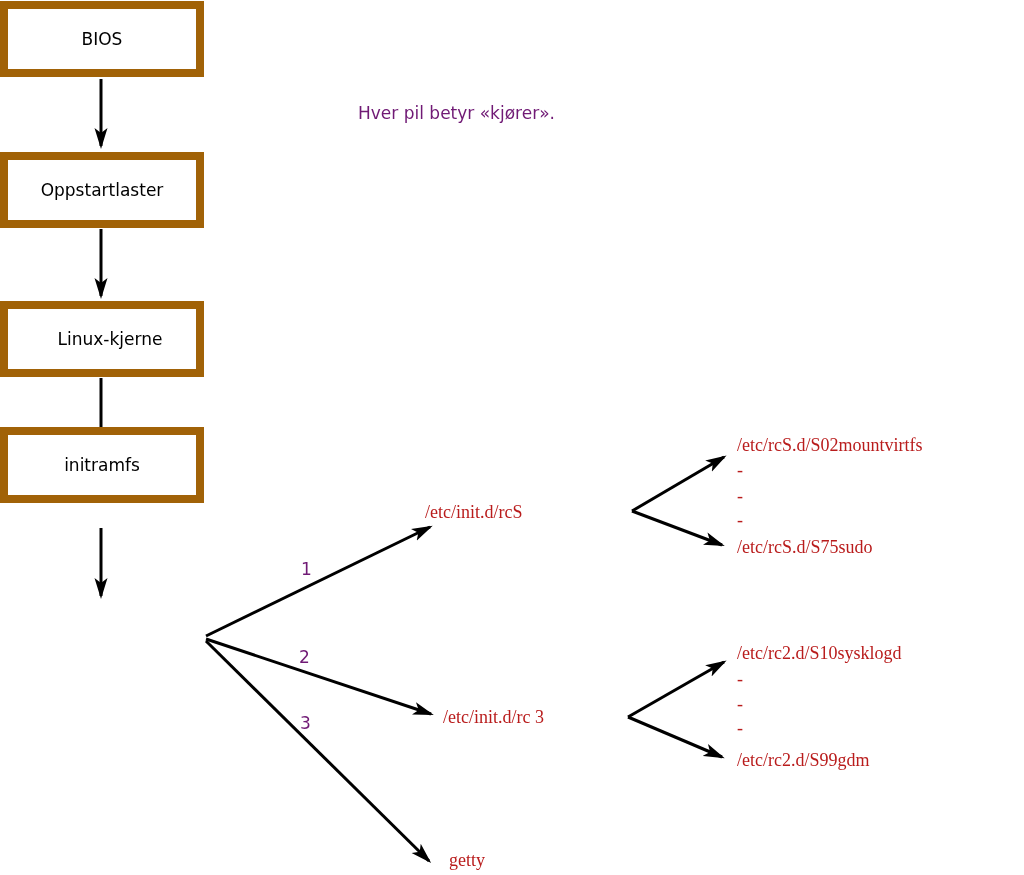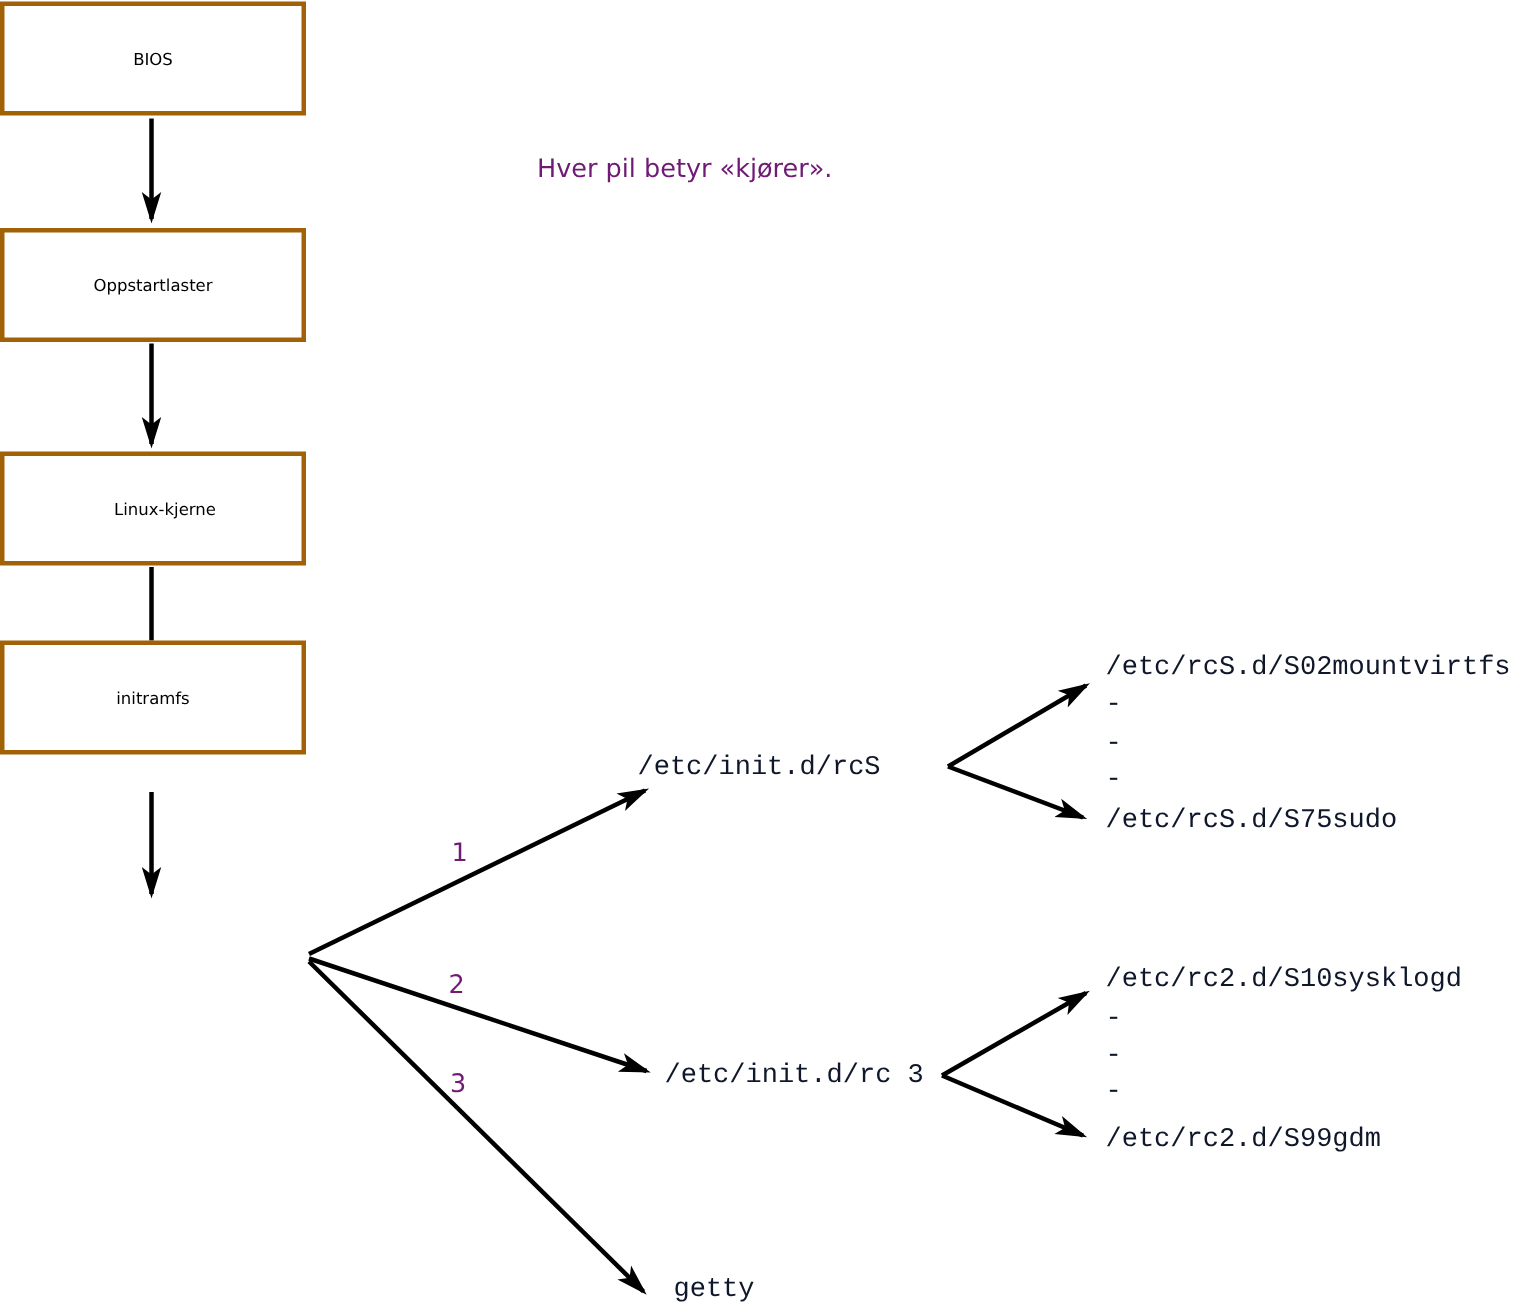--- a/index.html
+++ b/index.html
@@ -21,40 +21,40 @@
     top: 0;
     width: 1024px;
     height: 875px;
   }
   .flow-box {
     position: absolute;
     left: 0;
     width: 204px;
     height: 76px;
     box-sizing: border-box;
-    border: 3px solid #a16207;
+    border: 8px solid #a16207;
     background: #ffffff;
     display: flex;
     align-items: center;
     justify-content: center;
-    font-size: 11px;
+    font-size: 17px;
     color: #000000;
   }
   .diagram-label {
     position: absolute;
     font-size: 17px;
     color: #701a75;
     line-height: 1.1;
     white-space: nowrap;
   }
   .mono-label {
     position: absolute;
-    font-family: Liberation Mono, monospace;
+    font-family: Liberation Serif, serif;
     font-size: 18px;
-    color: #0f172a;
+    color: #b91c1c;
     line-height: 1;
     white-space: nowrap;
   }
   line {
     stroke: #000000;
     stroke-width: 3;
   }
 </style>
 </head>
 <body>

